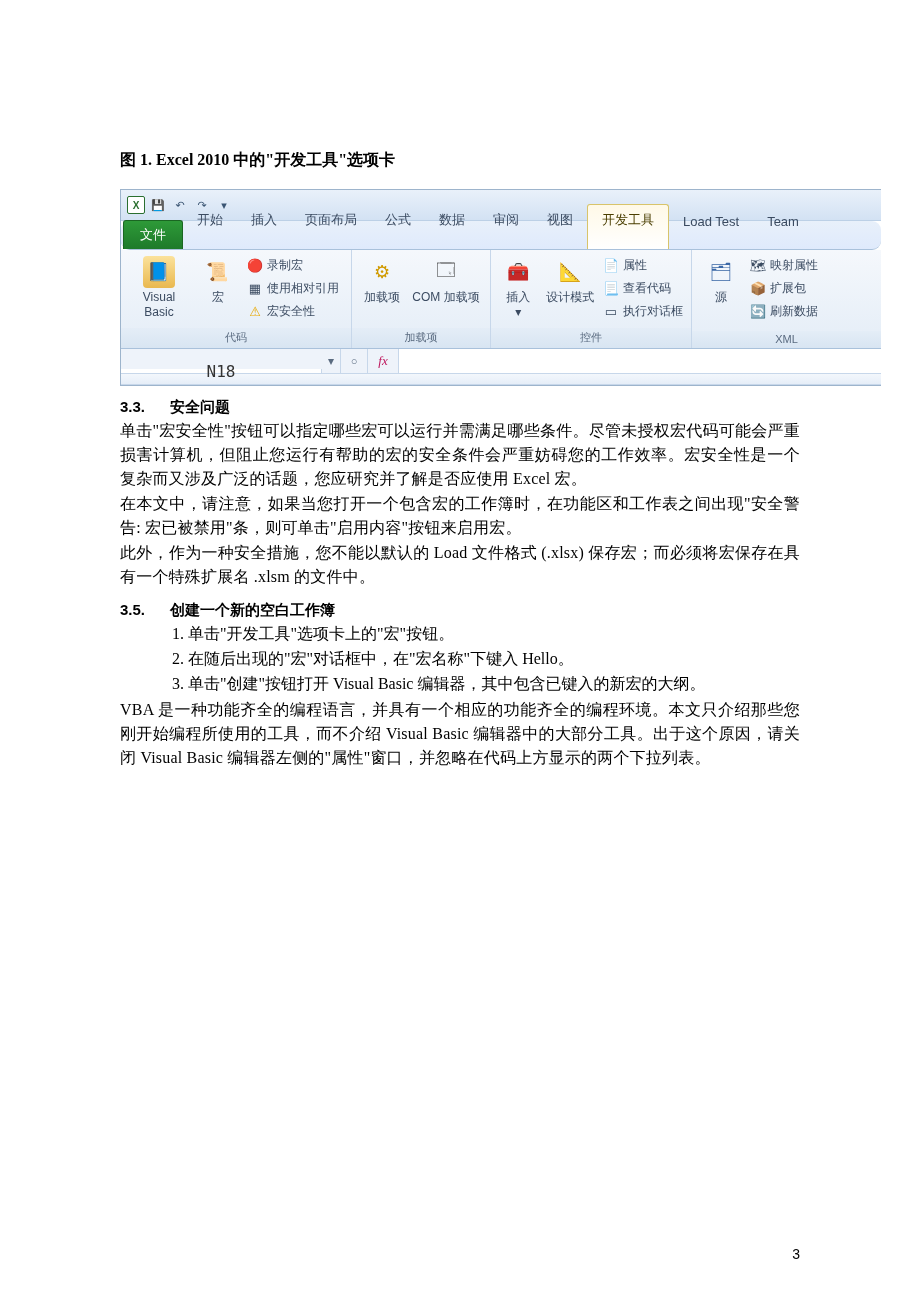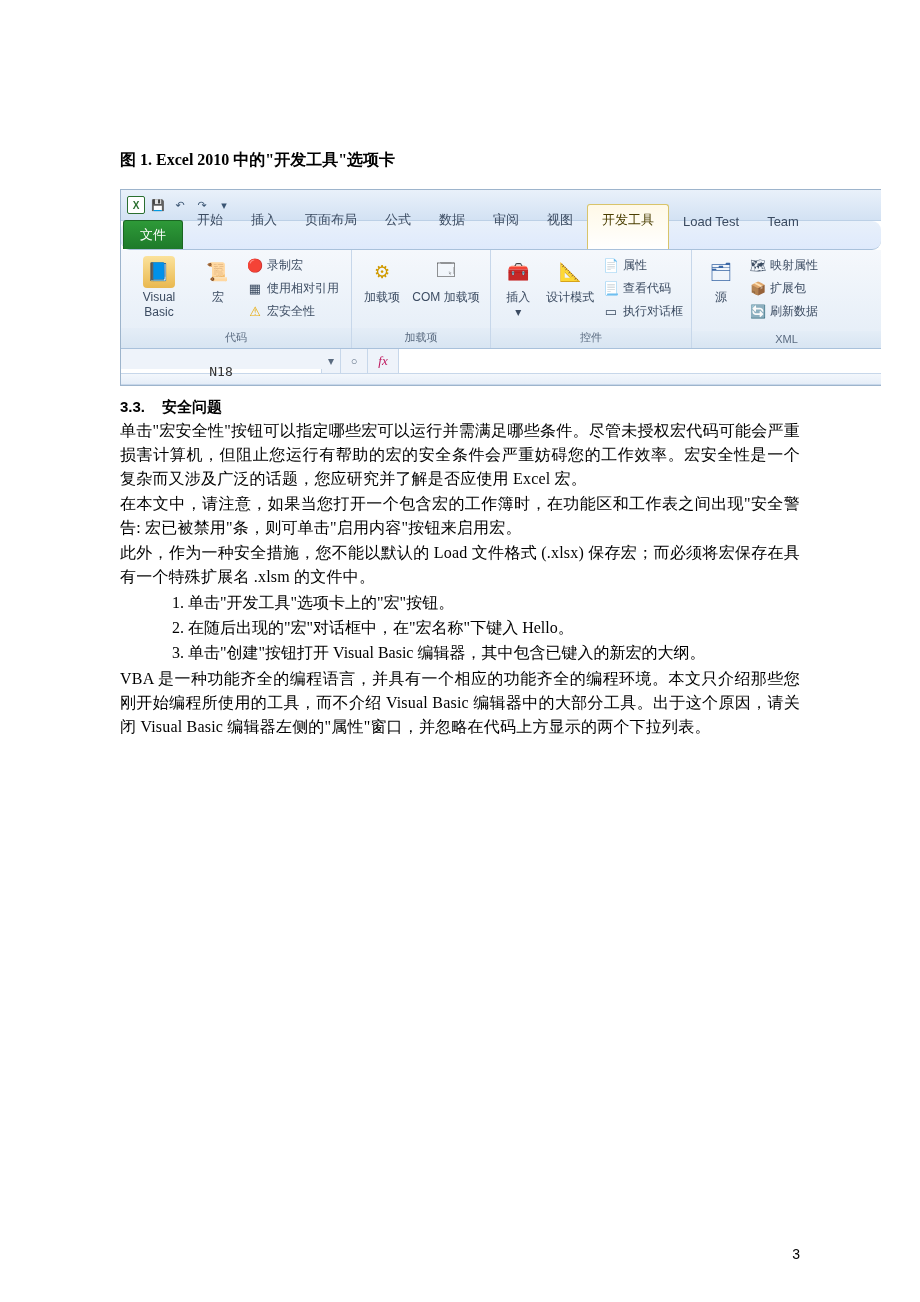--- a/index.html
+++ b/index.html
@@ -177,21 +177,21 @@
     background: #eef3fa;
   }
   .namebox {
     width: 200px;
     display: flex;
     align-items: center;
     justify-content: center;
     background: #fff;
     border-right: 1px solid #c7d7ea;
     font-family: Consolas, monospace;
-    font-size: 13px;
+    font-size: 16px;
     margin-top: 20px;
   }
   .namebox-dd {
     width: 18px;
     display:flex;align-items:center;justify-content:center;
     border-right:1px solid #c7d7ea;
     color:#5a6b80;
   }
   .fxcell {
     width: 26px;
@@ -219,21 +219,21 @@
     border-bottom:1px solid #c7d7ea;
   }
 
   
   .sec-heading {
     font-size: 15px;
     font-weight: bold;
     margin-top: 12px;
     margin-bottom: 2px;
     display: flex;
-    gap: 8px;
+    gap: 16px;
   }
   .sec-heading .num { min-width: 34px; }
   .sec-heading.light { font-weight: 600; }
   .body-p {
     font-family: "SimSun", serif;
     font-size: 16px;
     line-height: 1.5;
     letter-spacing: 0.2px;
     margin: 1px 0;
     text-align: justify;
@@ -398,20 +398,24 @@
 
   <div class="sec-heading">
     <span class="num">3.3.</span>
     <span>安全问题</span>
   </div>
   <p class="body-p">单击"宏安全性"按钮可以指定哪些宏可以运行并需满足哪些条件。尽管未授权宏代码可能会严重损害计算机，但阻止您运行有帮助的宏的安全条件会严重妨碍您的工作效率。宏安全性是一个复杂而又涉及广泛的话题，您应研究并了解是否应使用 Excel 宏。</p>
   <p class="body-p">在本文中，请注意，如果当您打开一个包含宏的工作簿时，在功能区和工作表之间出现"安全警告: 宏已被禁用"条，则可单击"启用内容"按钮来启用宏。</p>
   <p class="body-p">此外，作为一种安全措施，您不能以默认的 Load 文件格式 (.xlsx) 保存宏；而必须将宏保存在具有一个特殊扩展名 .xlsm 的文件中。</p>
 
 
+  <div class="sec-heading light">
+    <span class="num">3.5.</span>
+    <span>创建一个新的空白工作簿</span>
+  </div>
   <ol class="steps">
     <li>单击"开发工具"选项卡上的"宏"按钮。</li>
     <li>在随后出现的"宏"对话框中，在"宏名称"下键入  Hello。</li>
     <li>单击"创建"按钮打开 Visual Basic 编辑器，其中包含已键入的新宏的大纲。</li>
   </ol>
   <p class="body-p">VBA 是一种功能齐全的编程语言，并具有一个相应的功能齐全的编程环境。本文只介绍那些您刚开始编程所使用的工具，而不介绍 Visual Basic 编辑器中的大部分工具。出于这个原因，请关闭 Visual Basic 编辑器左侧的"属性"窗口，并忽略在代码上方显示的两个下拉列表。</p>
 
   <div class="page-num">3</div>
 </div>
 

